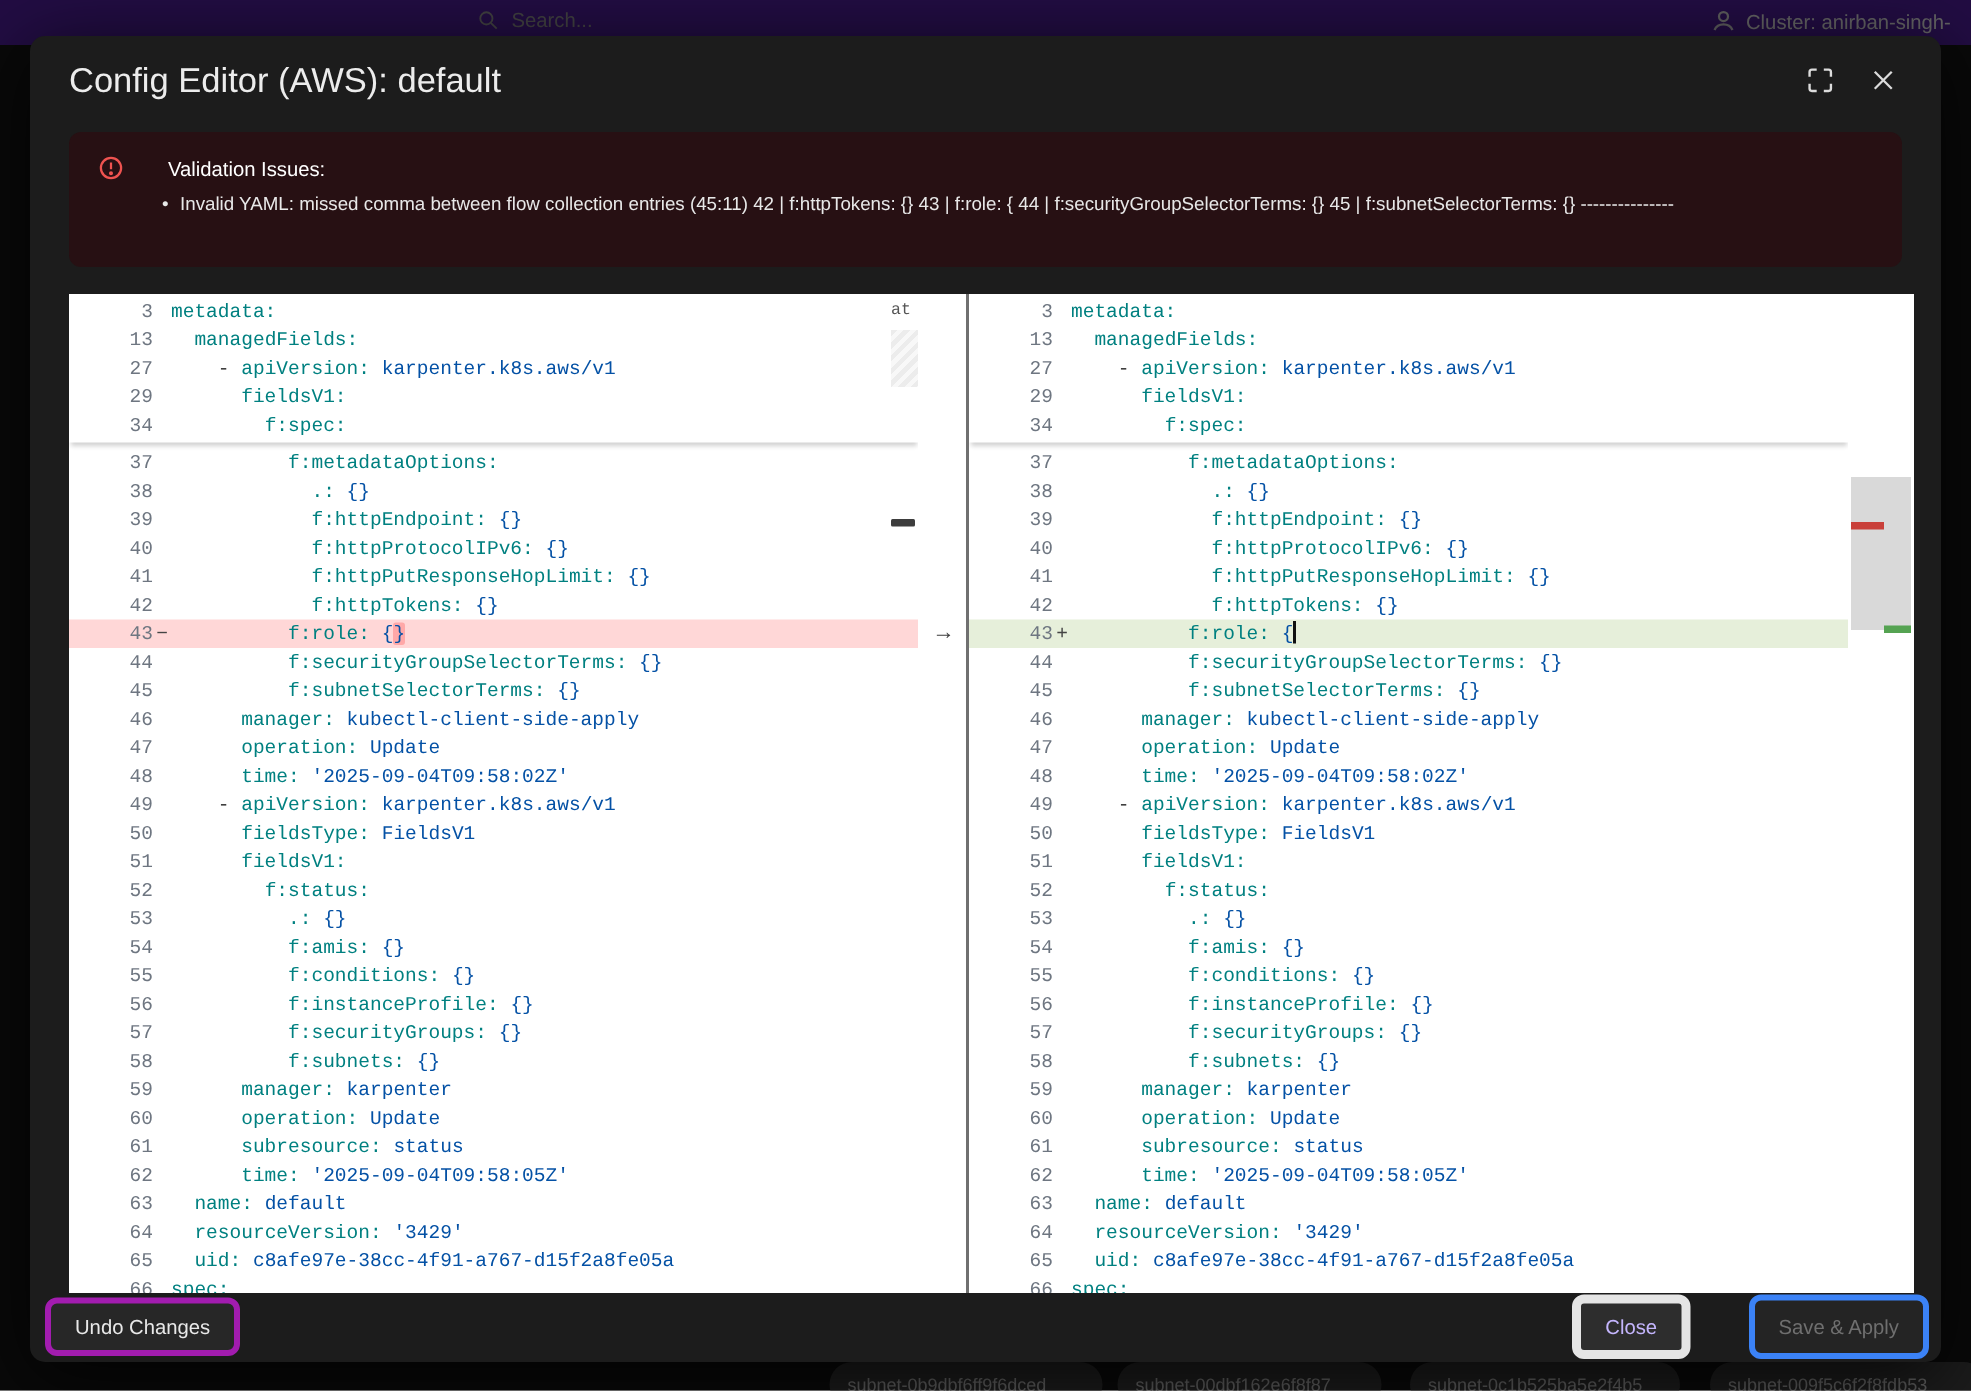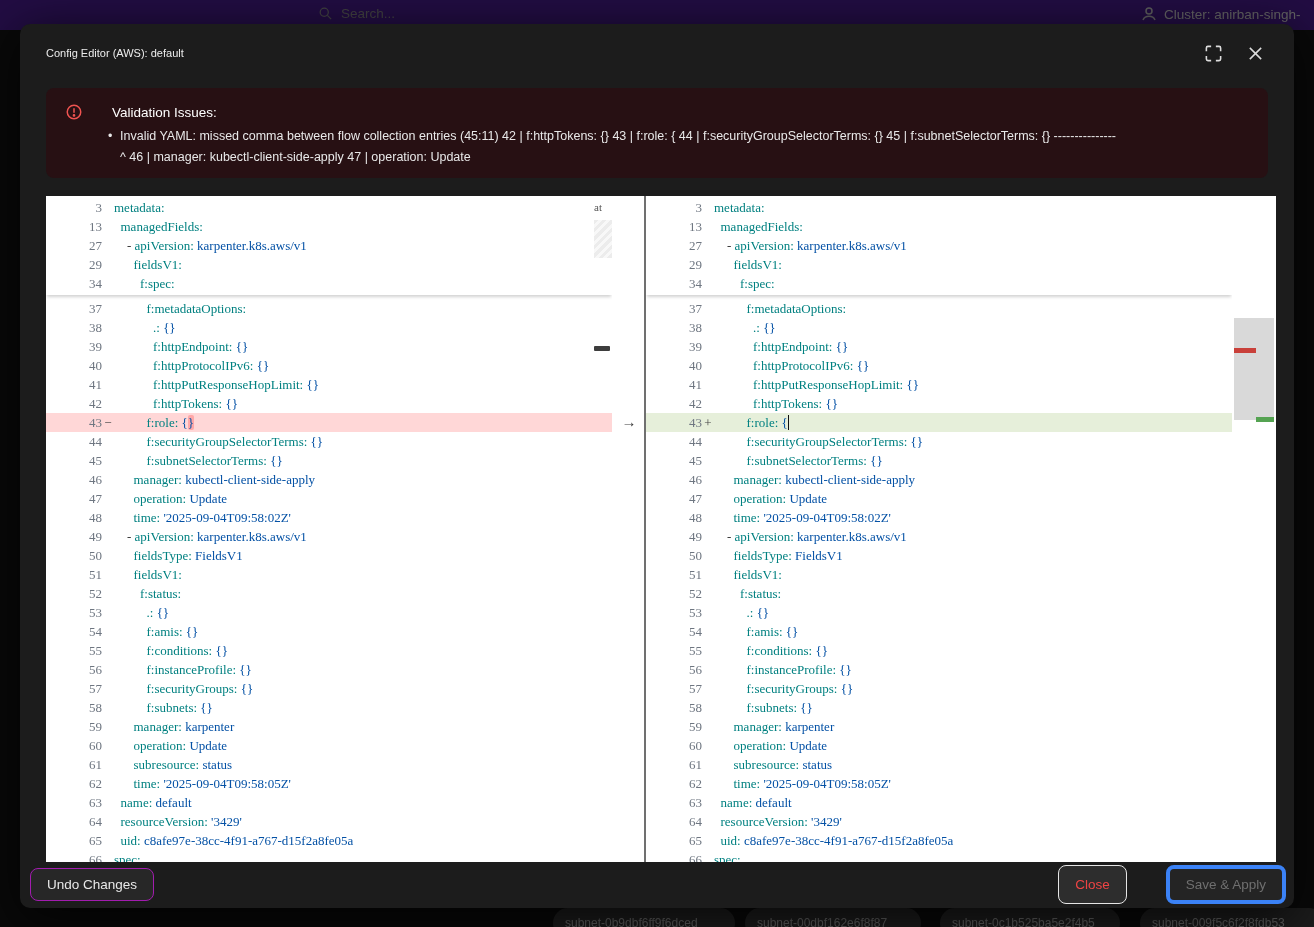--- a/index.html
+++ b/index.html
@@ -15,31 +15,31 @@
   .keycap{border:1px solid #5c5c5c;border-radius:4px;padding:0 6px;font-size:12px;color:#bdbdbd;background:#222;line-height:16px;}
   .cluster-wrap{position:absolute;left:1140px;top:5px;display:flex;align-items:center;gap:6px;color:#dedede;font-size:13.5px;width:174px;overflow:hidden;white-space:nowrap;text-align:center;}
   .chips{position:absolute;left:0;top:908px;width:1314px;height:19px;z-index:0;padding-left:28px;}
   .chip{position:absolute;height:30px;border-radius:15px;background:#3f3f3f;color:#d0d0d0;
         font-size:12px;line-height:30px;padding:0 12px;white-space:nowrap;overflow:hidden;}
   
   .backdrop{position:absolute;inset:0;background:rgba(0,0,0,0.55);z-index:1;}
   .modal{position:absolute;left:20px;top:24px;width:1274px;height:884px;z-index:2;
          background:var(--modal-bg,#1c1c1c);border-radius:10px;box-shadow:0 10px 50px rgba(0,0,0,.75);}
   .modal-header{position:absolute;left:26px;right:26px;top:0;height:58px;display:flex;align-items:center;}
-  .modal-title{flex:1;color:#ececec;font-size:11px;font-weight:500;}
+  .modal-title{flex:1;color:#ececec;font-size:23px;font-weight:500;}
   .icon-btn{width:26px;height:26px;display:flex;align-items:center;justify-content:center;cursor:pointer;margin-left:16px;}
   
   .banner{position:absolute;left:26px;top:64px;width:1222px;height:90px;background:var(--banner-bg,#271013);border-radius:8px;overflow:hidden;}
   .banner-head{display:flex;align-items:center;gap:29px;padding:15px 0 0 19px;}
   .banner-title{color:#ffffff;font-size:13.5px;}
   .banner-body{position:relative;margin-top:5px;padding-left:74px;color:#e8e8e8;font-size:12.5px;line-height:21px;white-space:nowrap;}
   .banner-bullet{position:absolute;left:62px;top:0;}
   
   .editor{position:absolute;left:26px;top:172px;width:1230px;height:666px;background:#ffffff;overflow:hidden;
-          font-family:Liberation Serif, serif;font-size:13px;}
+          font-family:Liberation Mono, monospace;font-size:13px;}
   .pane{position:absolute;top:0;height:666px;overflow:hidden;}
   .pane-left{left:0;width:566px;}
   .pane-right{left:600px;width:586px;}
   .sticky{position:absolute;left:0;right:0;top:0;height:99px;background:#fff;z-index:2;
           box-shadow:0 3px 3px -1px rgba(0,0,0,0.18);padding-top:2px;box-sizing:border-box;}
   .linesbox{position:absolute;left:0;right:0;top:103px;}
   .crow{height:19px;line-height:19px;white-space:pre;}
   .ln{display:inline-block;width:56px;text-align:right;color:#6e7681;}
   .mk{display:inline-block;width:12px;text-align:center;color:#444;}
   .k{color:var(--key-color,#008080);}
@@ -57,22 +57,22 @@
   .fold-stripes{position:absolute;left:548px;top:24px;width:18px;height:38px;z-index:3;
                 background:repeating-linear-gradient(135deg,#ececec 0 3px,#f8f8f8 3px 6px);}
   .left-overview-mark{position:absolute;left:548px;top:150px;width:16px;height:5px;background:#3d3d3d;border-radius:1px;z-index:3;}
   .ruler{position:absolute;left:1186px;top:0;width:44px;height:666px;}
   .ruler-slider{position:absolute;left:2px;top:122px;width:40px;height:102px;background:rgba(120,120,120,0.28);}
   .ruler-del{position:absolute;left:2px;top:152px;width:22px;height:5px;background:#c9403a;}
   .ruler-ins{position:absolute;left:24px;top:221px;width:18px;height:5px;background:#55a352;}
   
   .modal-footer{position:absolute;left:10px;right:8px;bottom:6px;height:36px;display:flex;align-items:center;justify-content:space-between;}
   .btn{border-radius:8px;font-size:13.5px;padding:8px 16px;cursor:pointer;font-family:"Liberation Sans",sans-serif;}
-  .btn-undo{background:#272727;border:1px solid #a21caf;color:#e8e8e8;}
-  .btn-close{background:#2d2d2d;border:1px solid #e5e5e5;color:#ef4444;}
+  .btn-undo{background:#272727;border:4px solid #a21caf;color:#e8e8e8;}
+  .btn-close{background:#2d2d2d;border:6px solid #e5e5e5;color:#c4b5fd;}
   .btn-save{background:#242424;border:4px solid #3b82f6;color:#6f6f6f;cursor:default;margin-left:29px;}
   .btn-group{display:flex;gap:10px;}
   svg{display:block;}
 </style>
 </head>
 <body>
 
 <div class="topbar">
   <div class="search-wrap">
     <span>
@@ -135,21 +135,20 @@
           <circle cx="12" cy="12" r="9"></circle>
             <line x1="12" y1="7" x2="12" y2="13"></line>
           <circle cx="12" cy="16.6" r="0.8" fill="#ef5350"></circle>
         </svg>
       </span>
       <span class="banner-title">Validation Issues:</span>
     </div>
     <div class="banner-body">
       <span class="banner-bullet">•</span>
       <div>Invalid YAML: missed comma between flow collection entries (45:11) 42 | f:httpTokens: {} 43 | f:role: { 44 | f:securityGroupSelectorTerms: {} 45 | f:subnetSelectorTerms: {} ---------------</div>
-      <div>^ 46 | manager: kubectl-client-side-apply 47 | operation: Update</div>
     </div>
   </div>
 
   <div class="editor">
     <div class="pane pane-left">
       <div class="sticky" id="left-sticky">
           <div class="crow"><span class="ln">3</span><span class="mk">&nbsp;</span><span class="code"><span class="ind"></span><span class="k">metadata:</span></span></div>
           <div class="crow"><span class="ln">13</span><span class="mk">&nbsp;</span><span class="code"><span class="ind">  </span><span class="k">managedFields:</span></span></div>
           <div class="crow"><span class="ln">27</span><span class="mk">&nbsp;</span><span class="code"><span class="ind">    </span><span class="dash">- </span><span class="k">apiVersion:</span><span class=""> </span><span class="v">karpenter.k8s.aws/v1</span></span></div>
           <div class="crow"><span class="ln">29</span><span class="mk">&nbsp;</span><span class="code"><span class="ind">      </span><span class="k">fieldsV1:</span></span></div>

